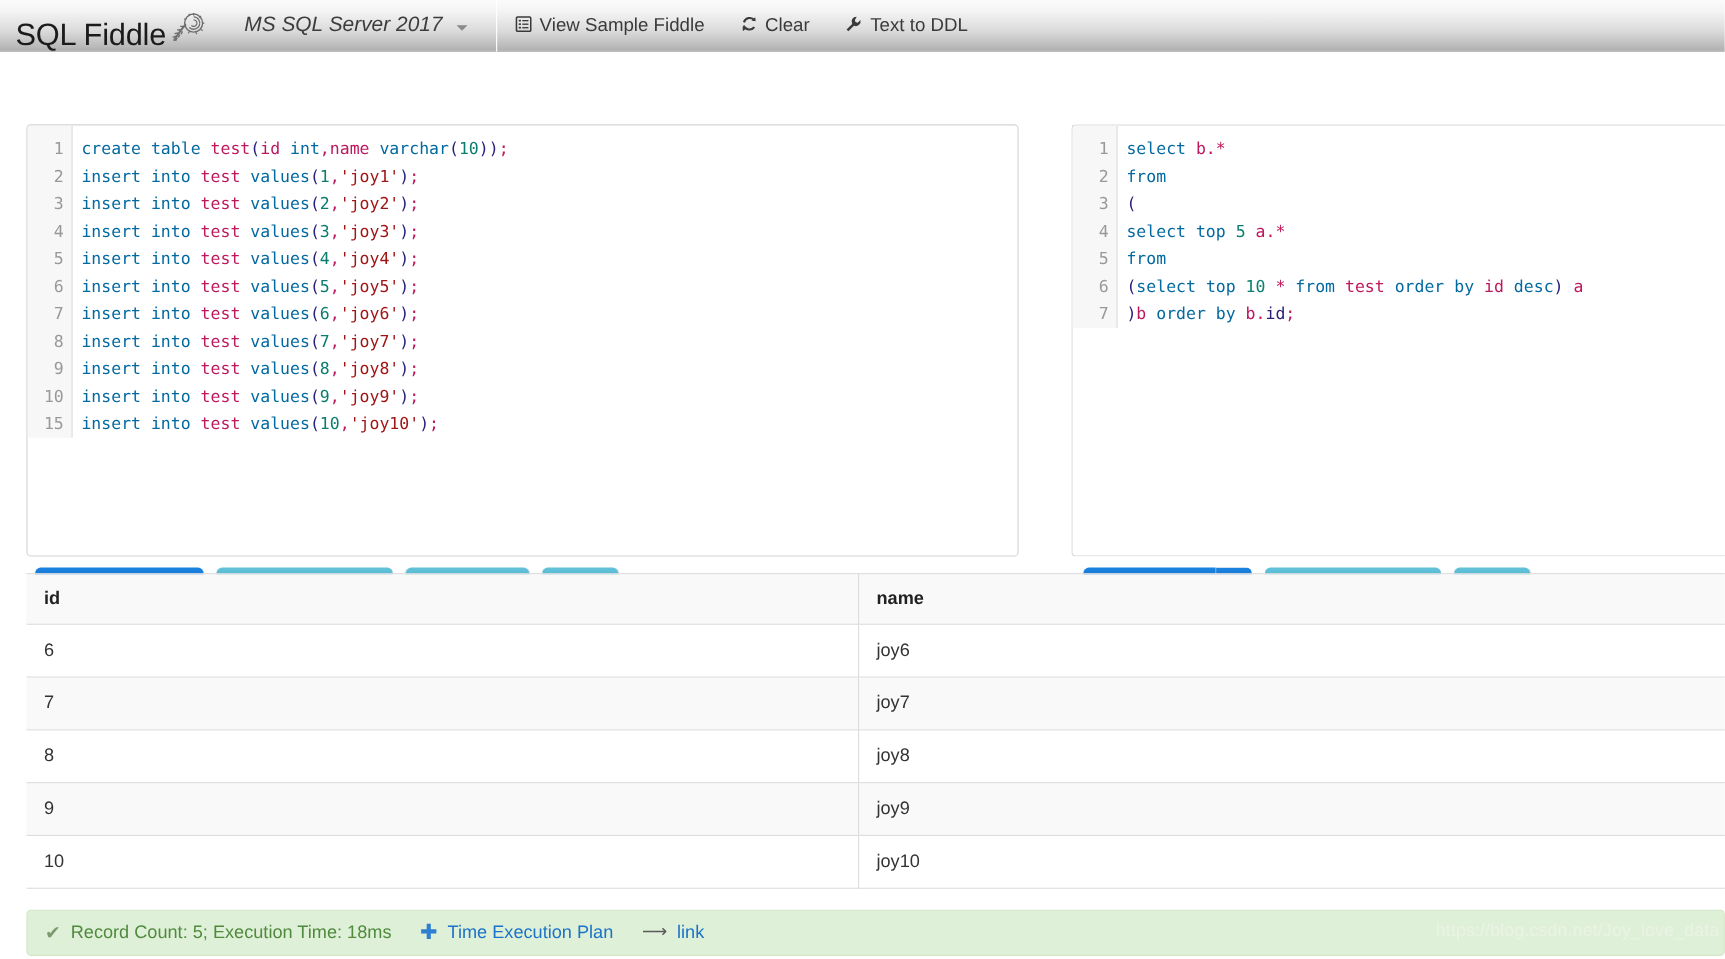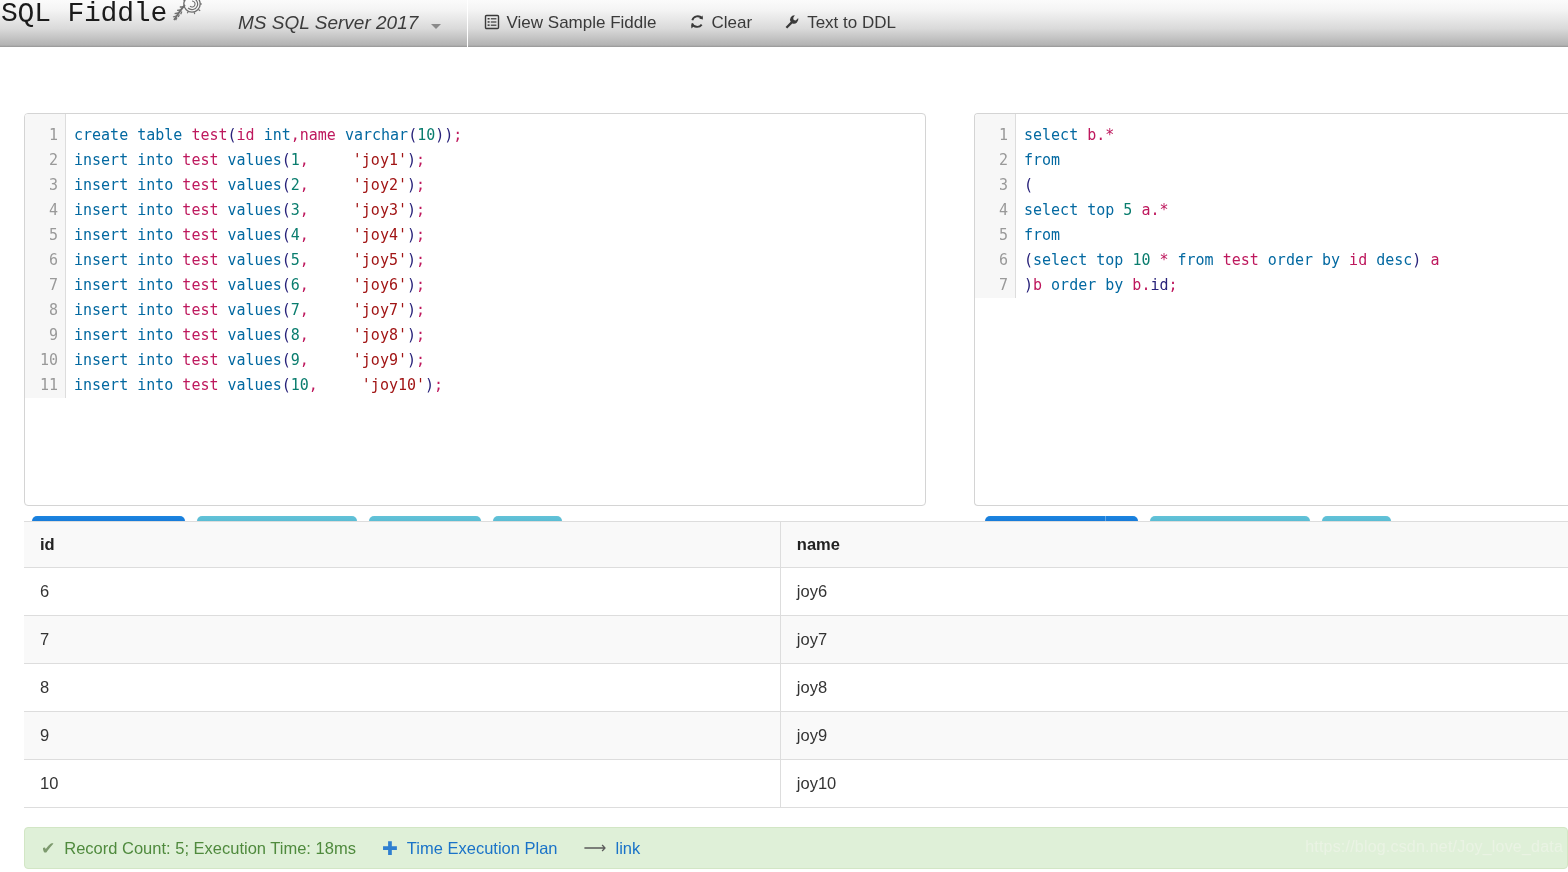--- a/index.html
+++ b/index.html
@@ -19,26 +19,25 @@
     height: 47px;
     width: 1568px;
     background: linear-gradient(to bottom, #fbfbfb 0%, #f4f4f4 22%, #dadada 62%, #b4b4b4 97%, #a8a8a8 100%);
     border-bottom: 1px solid #9d9d9d;
     box-sizing: border-box;
     display: flex;
     align-items: center;
   }
   .brand {
     display: flex;
-    align-items: flex-start;
-    padding-left: 1px;
+    align-items: flex-end;
+    padding-left: 14px;
     padding-right: 6px;
     height: 100%;
     box-sizing: border-box;
-    font-family: Liberation Mono, monospace;
   }
   .brand-text {
     font-size: 28px;
     color: #1b1b1b;
     letter-spacing: -0.2px;
     line-height: 1;
     font-weight: 400;
   }
   .brand-logo {
     margin-left: 1px;
@@ -116,21 +115,21 @@
   }
   .code {
     padding: 9px 0 0 8px;
     white-space: pre;
     color: #000;
     flex: 1;
     overflow: hidden;
   }
   .kw   { color: #0369a1; }      
   .num  { color: #0a7d6e; }      
-  .str  { color: #a11515; margin-left: 44px; }      
+  .str  { color: #a11515; }      
   .pun  { color: #28227a; }      
   .pln  { color: #be185d; }
 
   
   .btn-row {
     position: absolute;
     display: flex;
     align-items: center;
     gap: 12px;
   }
@@ -318,21 +317,21 @@
           <div>1</div>
           <div>2</div>
           <div>3</div>
           <div>4</div>
           <div>5</div>
           <div>6</div>
           <div>7</div>
           <div>8</div>
           <div>9</div>
           <div>10</div>
-          <div>11</div>
+          <div>15</div>
         </div>
       <div class="code" id="schema-code"><div><span class="kw">create</span><span class="pln"> </span><span class="kw">table</span><span class="pln"> test</span><span class="pun">(</span><span class="pln">id </span><span class="kw">int</span><span class="pln">,name </span><span class="kw">varchar</span><span class="pun">(</span><span class="num">10</span><span class="pun">))</span><span class="pln">;</span></div><div><span class="kw">insert</span><span class="pln"> </span><span class="kw">into</span><span class="pln"> test </span><span class="kw">values</span><span class="pun">(</span><span class="num">1</span><span class="pln">,</span><span class="str">'joy1'</span><span class="pun">)</span><span class="pln">;</span></div><div><span class="kw">insert</span><span class="pln"> </span><span class="kw">into</span><span class="pln"> test </span><span class="kw">values</span><span class="pun">(</span><span class="num">2</span><span class="pln">,</span><span class="str">'joy2'</span><span class="pun">)</span><span class="pln">;</span></div><div><span class="kw">insert</span><span class="pln"> </span><span class="kw">into</span><span class="pln"> test </span><span class="kw">values</span><span class="pun">(</span><span class="num">3</span><span class="pln">,</span><span class="str">'joy3'</span><span class="pun">)</span><span class="pln">;</span></div><div><span class="kw">insert</span><span class="pln"> </span><span class="kw">into</span><span class="pln"> test </span><span class="kw">values</span><span class="pun">(</span><span class="num">4</span><span class="pln">,</span><span class="str">'joy4'</span><span class="pun">)</span><span class="pln">;</span></div><div><span class="kw">insert</span><span class="pln"> </span><span class="kw">into</span><span class="pln"> test </span><span class="kw">values</span><span class="pun">(</span><span class="num">5</span><span class="pln">,</span><span class="str">'joy5'</span><span class="pun">)</span><span class="pln">;</span></div><div><span class="kw">insert</span><span class="pln"> </span><span class="kw">into</span><span class="pln"> test </span><span class="kw">values</span><span class="pun">(</span><span class="num">6</span><span class="pln">,</span><span class="str">'joy6'</span><span class="pun">)</span><span class="pln">;</span></div><div><span class="kw">insert</span><span class="pln"> </span><span class="kw">into</span><span class="pln"> test </span><span class="kw">values</span><span class="pun">(</span><span class="num">7</span><span class="pln">,</span><span class="str">'joy7'</span><span class="pun">)</span><span class="pln">;</span></div><div><span class="kw">insert</span><span class="pln"> </span><span class="kw">into</span><span class="pln"> test </span><span class="kw">values</span><span class="pun">(</span><span class="num">8</span><span class="pln">,</span><span class="str">'joy8'</span><span class="pun">)</span><span class="pln">;</span></div><div><span class="kw">insert</span><span class="pln"> </span><span class="kw">into</span><span class="pln"> test </span><span class="kw">values</span><span class="pun">(</span><span class="num">9</span><span class="pln">,</span><span class="str">'joy9'</span><span class="pun">)</span><span class="pln">;</span></div><div><span class="kw">insert</span><span class="pln"> </span><span class="kw">into</span><span class="pln"> test </span><span class="kw">values</span><span class="pun">(</span><span class="num">10</span><span class="pln">,</span><span class="str">'joy10'</span><span class="pun">)</span><span class="pln">;</span></div></div>
     </div>
   </div>
 
   <div class="editor-pane pane-right">
     <div class="cm">
       <div class="gutter" id="query-gutter">
           <div>1</div>
           <div>2</div>

